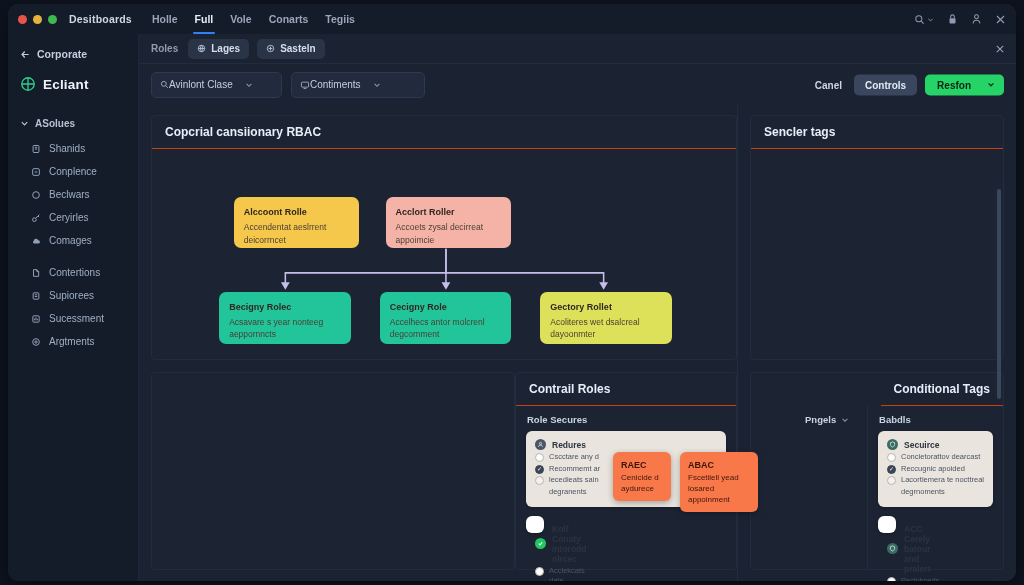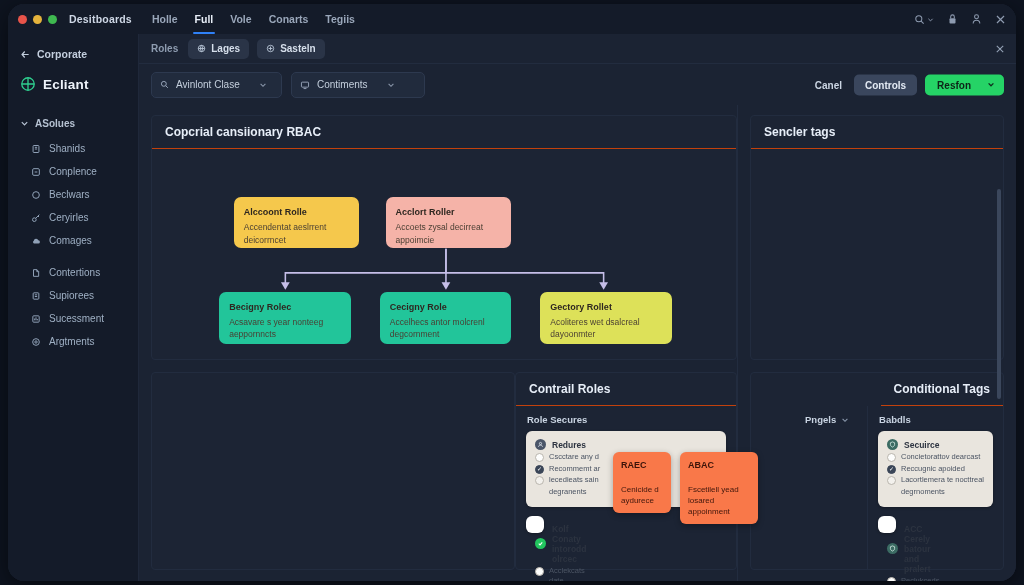--- a/index.html
+++ b/index.html
@@ -8,21 +8,21 @@
     background: #0e1420;
     font-family: "Liberation Sans", sans-serif;
     overflow: hidden;
   }
 
   .app-window {
     position: absolute;
     left: 8px; top: 4px;
     width: 1008px; height: 577px;
     background: #1b2333;
-    border-radius: 16px;
+    border-radius: 10px;
     overflow: hidden;
     display: flex; flex-direction: column;
     box-shadow: 0 6px 26px rgba(0,0,0,.55);
   }
 
   
   .titlebar {
     height: 30px; flex: 0 0 30px;
     background: #141b29;
     display: flex; align-items: center;
@@ -115,21 +115,21 @@
     position: absolute; right: 11px; top: 50%; transform: translateY(-50%);
     color: #93a1b5;
   }
 
   .toolbar {
     height: 41px; flex: 0 0 41px;
     display: flex; align-items: center; gap: 9px;
     padding: 0 12px; position: relative;
   }
   .filter {
-    display: flex; align-items: center; gap: 7px;
+    display: flex; align-items: center; 
     height: 22px; padding: 12px 8px;
     min-width: 0;
     background: #212b3d; border: 1px solid #2d394f;
     border-radius: 5px; color: #b9c5d5; font-size: 10px;
   }
   .filter .lead { color: #9aa8bc; display: flex; }
   .filter .cv { color: #c4cfdd; white-space: nowrap; }
   .filter .caret { margin-left: 12px; color: #8996aa; display: flex; }
   .f1 { width: 131px; }
   .f2 { width: 134px; }
@@ -225,21 +225,21 @@
   .cbx.on { background: #3a4557; border-color: #3a4557; }
   .cbx.dim { background: #f3f1ed; }
   .crow .ctxt { flex: 1; min-width: 0; }
 
   .tagbox {
     position: absolute; border-radius: 6px;
     background: #f97849; color: #40170c;
     padding: 7px 8px; font-size: 8px; line-height: 1.4;
     box-shadow: 0 2px 6px rgba(0,0,0,.3);
   }
-  .tagbox .tt { display: block; font-weight: 700; font-size: 9px; margin-bottom: 12px; color: #3c1409; }
+  .tagbox .tt { display: block; font-weight: 700; font-size: 9px; margin-bottom: 0; color: #3c1409; }
 
   .scrollbar {
     position: absolute; right: 2px; top: 40px; width: 4px; height: 210px;
     background: #3b475c; border-radius: 3px;
   }
 
   svg { display: block; }
 </style>
 </head>
 <body>

